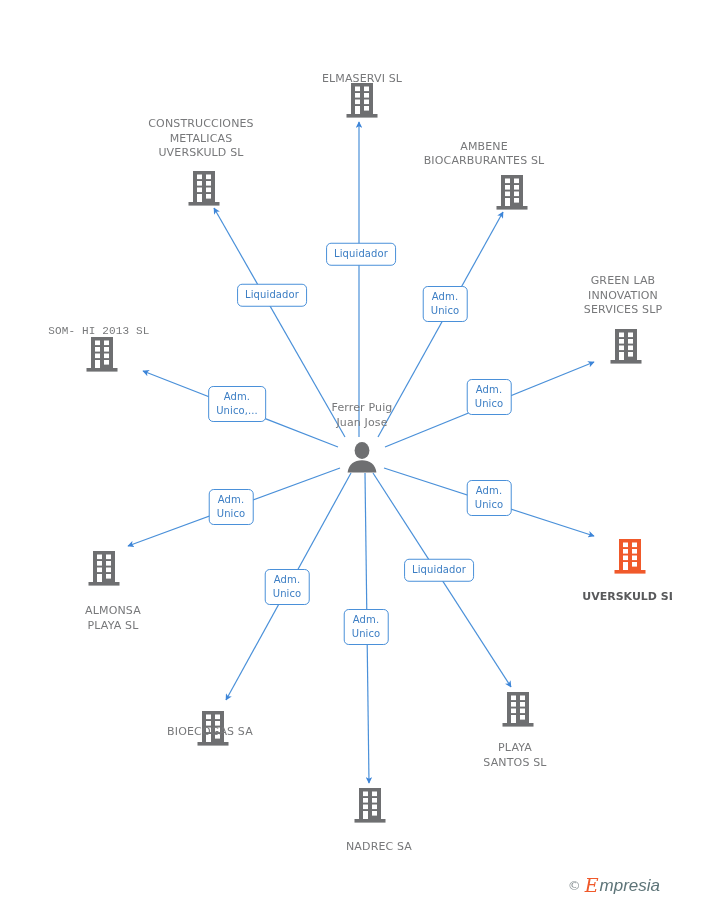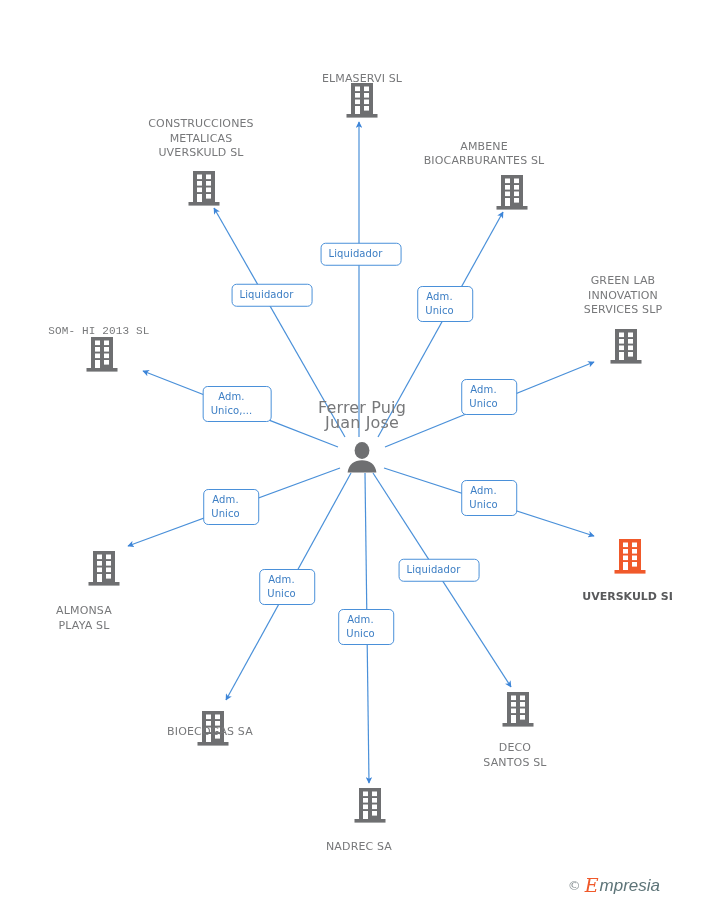--- a/index.html
+++ b/index.html
@@ -40,37 +40,37 @@
   .node-label.company {
     color: #77787a;
   }
   .node-label.focus {
     color: #58595b;
     font-weight: bold;
     letter-spacing: 0px;
   }
   .node-label.person {
     color: #77787a;
-    font-size: 16px;
+    font-size: 11px;
     line-height: 15px;
   }
   .icon-wrap {
     line-height: 0;
     display: block;
   }
   .edge-label {
     position: absolute;
     background: #ffffff;
     border: 1.4px solid #4a90d9;
     border-radius: 5px;
     color: #3c7ec4;
     font-size: 10px;
     line-height: 13.5px;
     text-align: center;
-    padding: 3px 18px 4px 7px;
+    padding: 3px 7px 4px 7px;
     white-space: pre-line;
     box-sizing: border-box;
     transform: translate(-50%, -50%);
     letter-spacing: 0.1px;
   }
   .watermark {
     position: absolute;
     right: 12px;
     bottom: 10px;
     display: flex;
@@ -221,21 +221,21 @@
             <rect x="10" y="5.5" width="5" height="4.6" fill="#ffffff"></rect>
             <rect x="10" y="12" width="5" height="4.6" fill="#ffffff"></rect>
             <rect x="10" y="18.5" width="5" height="4.6" fill="#ffffff"></rect>
             <rect x="19" y="5.5" width="5" height="4.6" fill="#ffffff"></rect>
             <rect x="19" y="12" width="5" height="4.6" fill="#ffffff"></rect>
             <rect x="19" y="18.5" width="5" height="4.6" fill="#ffffff"></rect>
             <rect x="10.0" y="25" width="5" height="8" fill="#ffffff"></rect>
             <rect x="19.0" y="25" width="5" height="4.6" fill="#ffffff"></rect>
           </svg></span>
       </div>
-      <div class="node" style="left: 84px; top: 604px;">
+      <div class="node" style="left: 113px; top: 604px;">
         <div class="node-label company">ALMONSA
 PLAYA SL</div>
       </div>
       <div class="node" style="left: 630px; top: 537px;">
         <span class="icon-wrap"><svg width="34" height="38" viewBox="0 0 34 38" xmlns="http://www.w3.org/2000/svg">
             <rect x="6" y="2" width="22" height="31" fill="#f0592a"></rect>
             <rect x="1.5" y="33" width="31" height="3.6" fill="#f0592a"></rect>
             <rect x="10" y="5.5" width="5" height="4.6" fill="#ffffff"></rect>
             <rect x="10" y="12" width="5" height="4.6" fill="#ffffff"></rect>
             <rect x="10" y="18.5" width="5" height="4.6" fill="#ffffff"></rect>
@@ -274,38 +274,38 @@
             <rect x="10" y="12" width="5" height="4.6" fill="#ffffff"></rect>
             <rect x="10" y="18.5" width="5" height="4.6" fill="#ffffff"></rect>
             <rect x="19" y="5.5" width="5" height="4.6" fill="#ffffff"></rect>
             <rect x="19" y="12" width="5" height="4.6" fill="#ffffff"></rect>
             <rect x="19" y="18.5" width="5" height="4.6" fill="#ffffff"></rect>
             <rect x="10.0" y="25" width="5" height="8" fill="#ffffff"></rect>
             <rect x="19.0" y="25" width="5" height="4.6" fill="#ffffff"></rect>
           </svg></span>
       </div>
       <div class="node" style="left: 515px; top: 741px;">
-        <div class="node-label company">DECO
+        <div class="node-label company">PLAYA
 SANTOS SL</div>
       </div>
       <div class="node" style="left: 370px; top: 786px;">
         <span class="icon-wrap"><svg width="34" height="38" viewBox="0 0 34 38" xmlns="http://www.w3.org/2000/svg">
             <rect x="6" y="2" width="22" height="31" fill="#6e6f71"></rect>
             <rect x="1.5" y="33" width="31" height="3.6" fill="#6e6f71"></rect>
             <rect x="10" y="5.5" width="5" height="4.6" fill="#ffffff"></rect>
             <rect x="10" y="12" width="5" height="4.6" fill="#ffffff"></rect>
             <rect x="10" y="18.5" width="5" height="4.6" fill="#ffffff"></rect>
             <rect x="19" y="5.5" width="5" height="4.6" fill="#ffffff"></rect>
             <rect x="19" y="12" width="5" height="4.6" fill="#ffffff"></rect>
             <rect x="19" y="18.5" width="5" height="4.6" fill="#ffffff"></rect>
             <rect x="10.0" y="25" width="5" height="8" fill="#ffffff"></rect>
             <rect x="19.0" y="25" width="5" height="4.6" fill="#ffffff"></rect>
           </svg></span>
       </div>
-      <div class="node" style="left: 359px; top: 840px;">
+      <div class="node" style="left: 379px; top: 840px;">
         <div class="node-label company">NADREC SA</div>
       </div>
       <div class="node" style="left: 362px; top: 441px;">
         <span class="icon-wrap"><svg width="34" height="32" viewBox="0 0 34 32" xmlns="http://www.w3.org/2000/svg">
             <ellipse cx="17" cy="9.5" rx="7.4" ry="8.4" fill="#6e6f71"></ellipse>
             <path d="M 2.6 31.5 C 3.4 23.2 9.4 19.2 17 19.2 C 24.6 19.2 30.6 23.2 31.4 31.5 Z" fill="#6e6f71"></path>
           </svg></span>
       </div>
       <div class="node" style="left: 362px; top: 400px;">
         <div class="node-label person">Ferrer Puig

